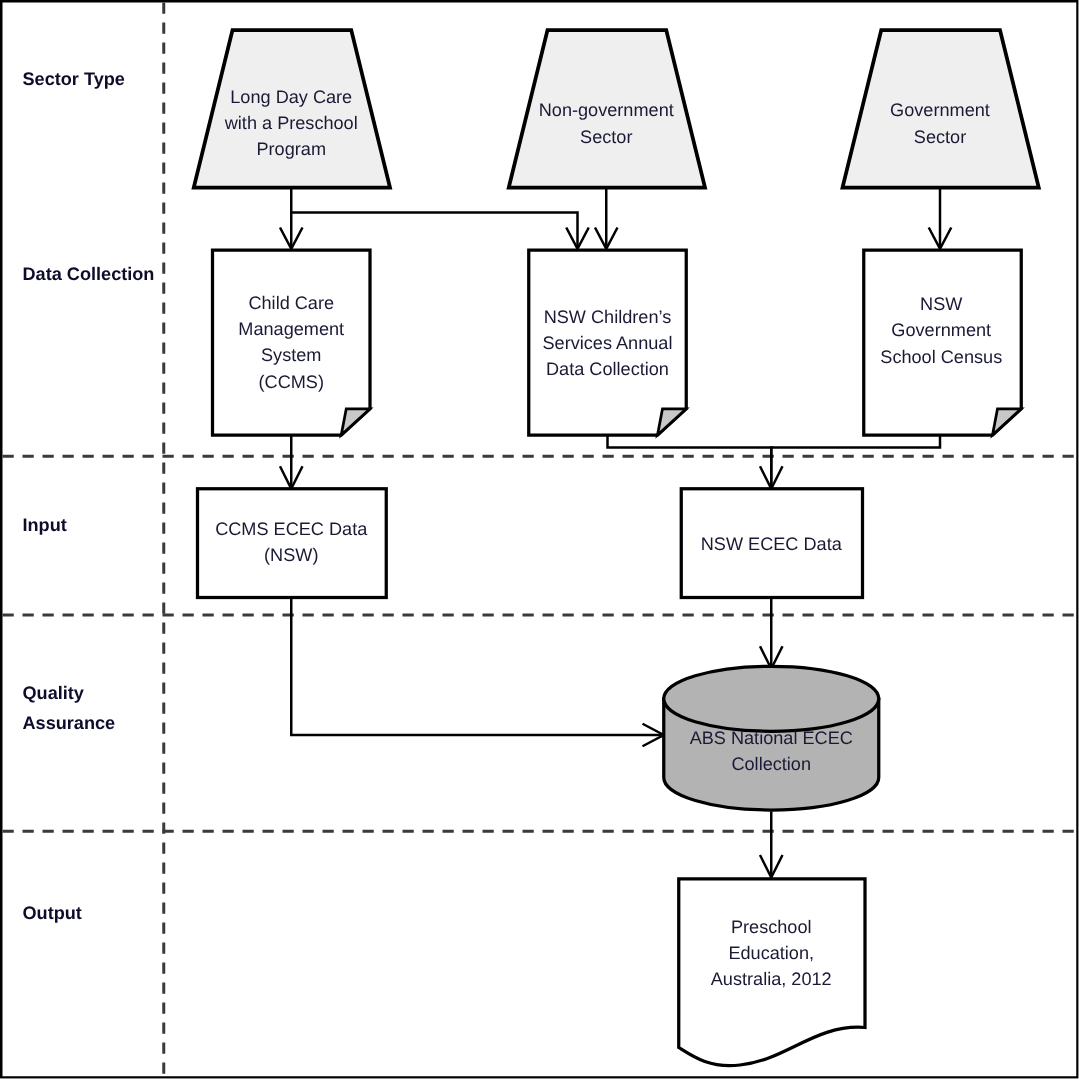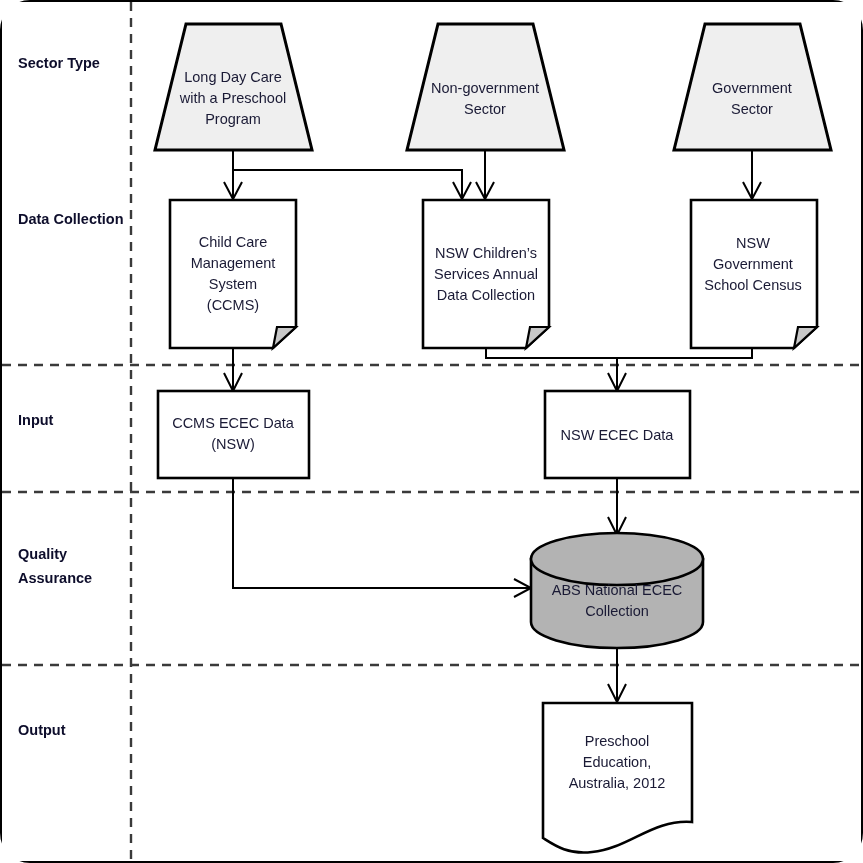--- a/index.html
+++ b/index.html
@@ -9,21 +9,20 @@
   }
   body {
     font-family: "Liberation Sans", sans-serif;
   }
   #page {
     position: relative;
     width: 863px;
     height: 863px;
     background: #ffffff;
     overflow: hidden;
-    border-radius: 30px;
   }
   #flow {
     display: block;
     width: 863px;
     height: 863px;
   }
   .swim-label {
     font-family: "Liberation Sans", sans-serif;
     font-size: 14.5px;
     font-weight: bold;

